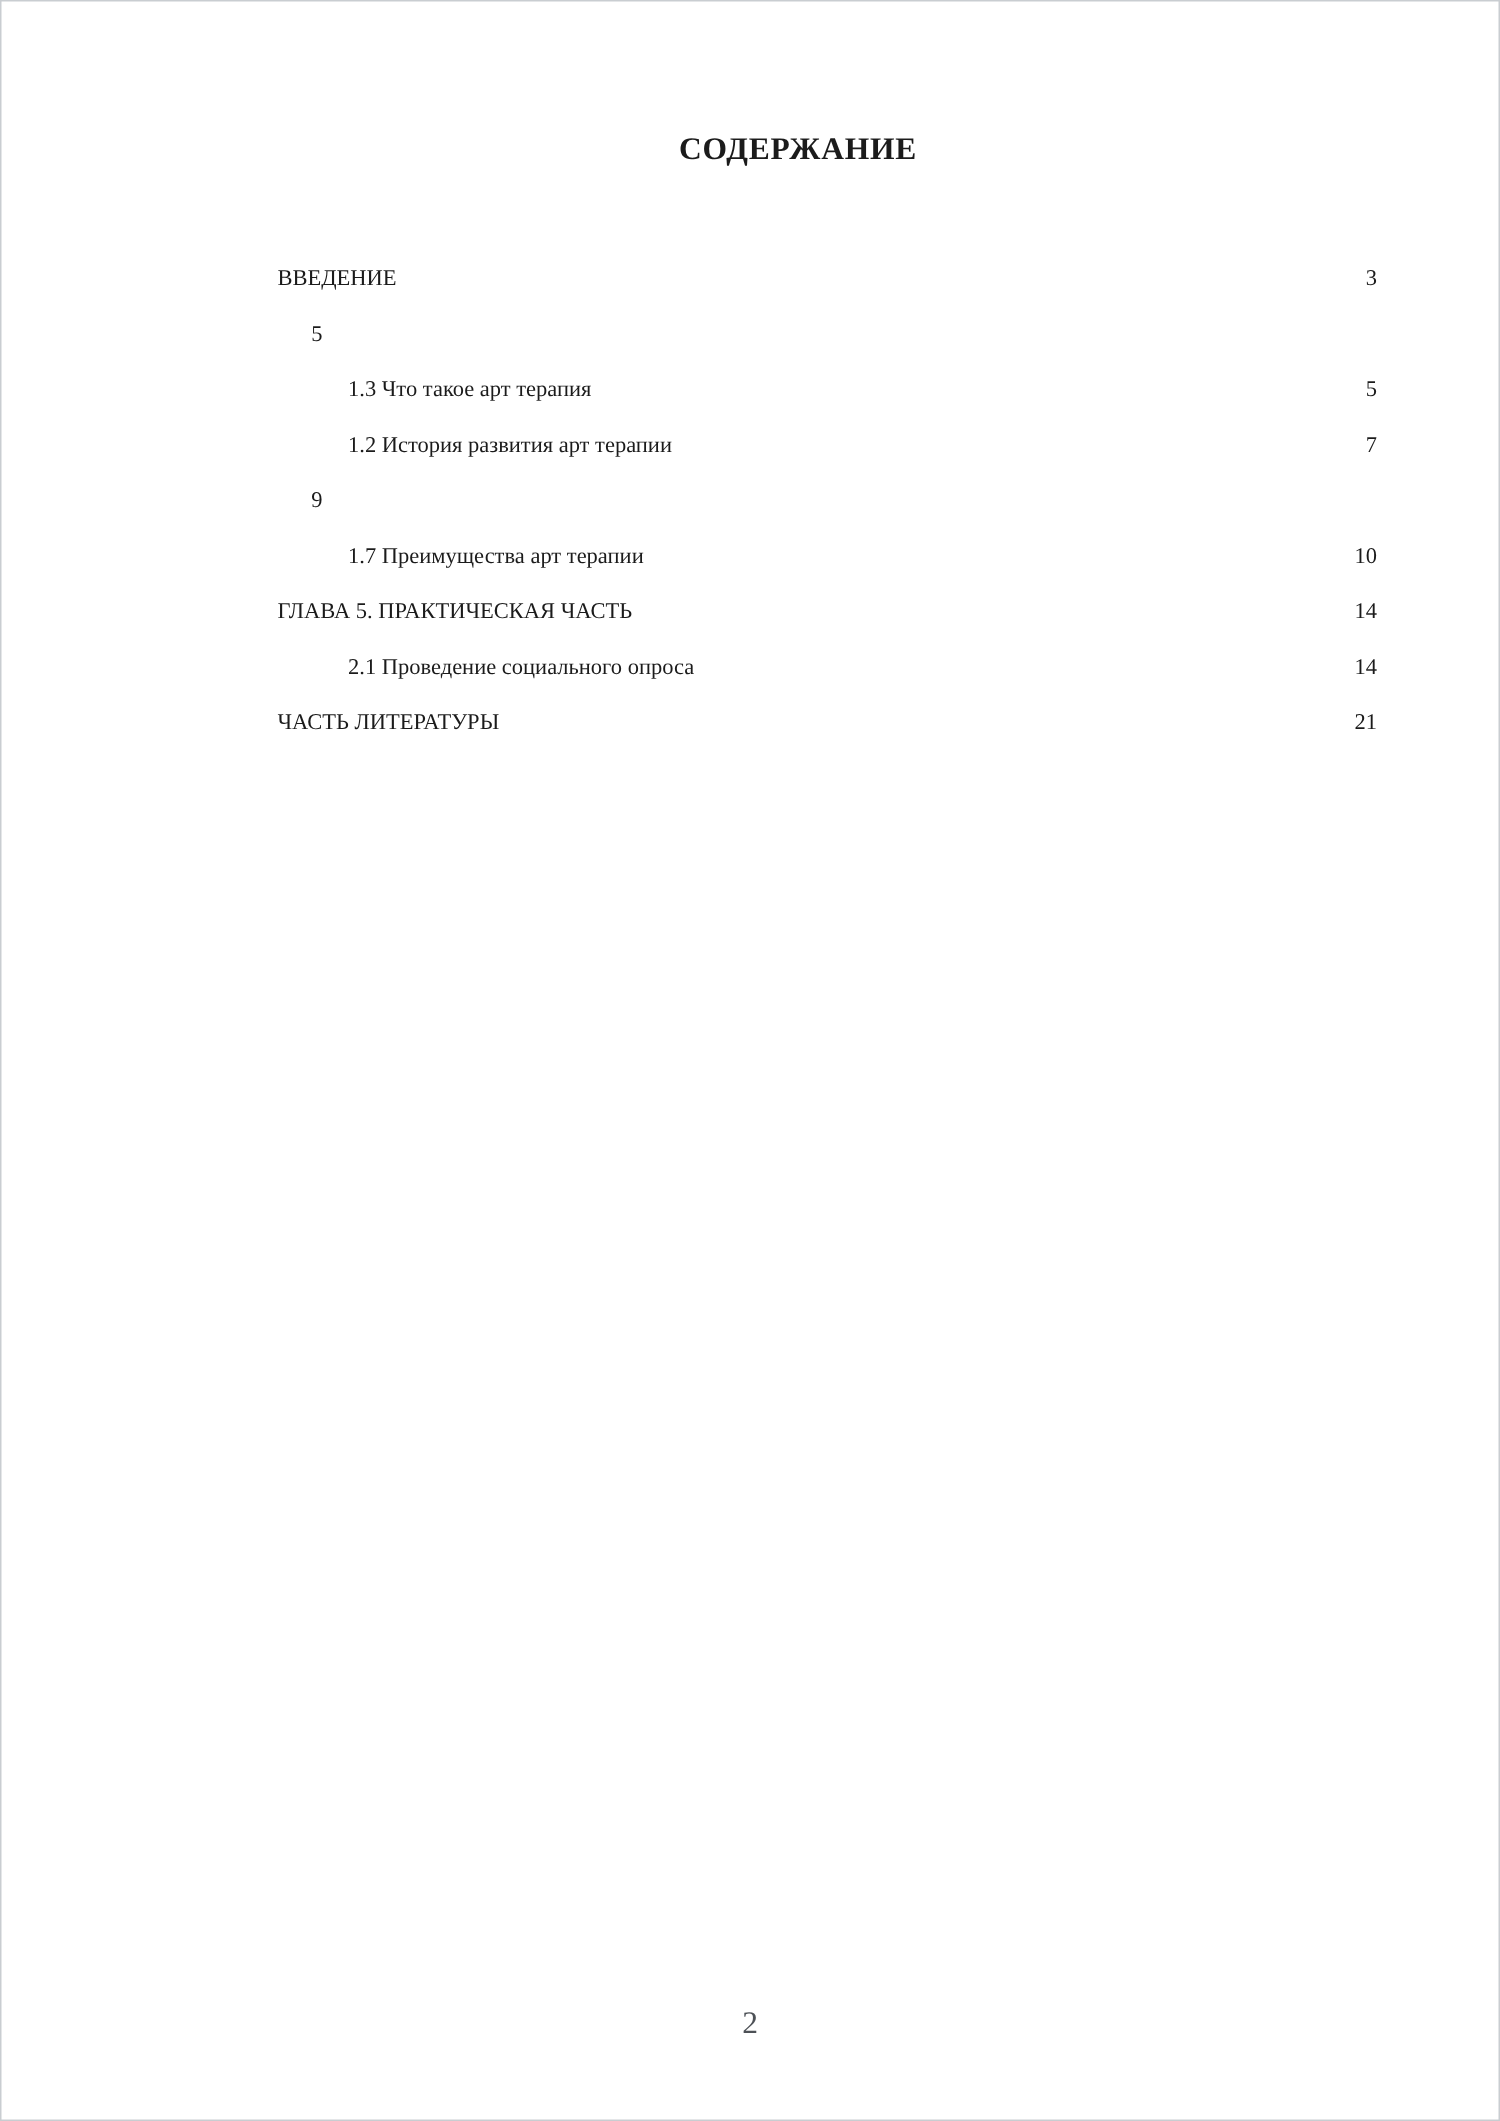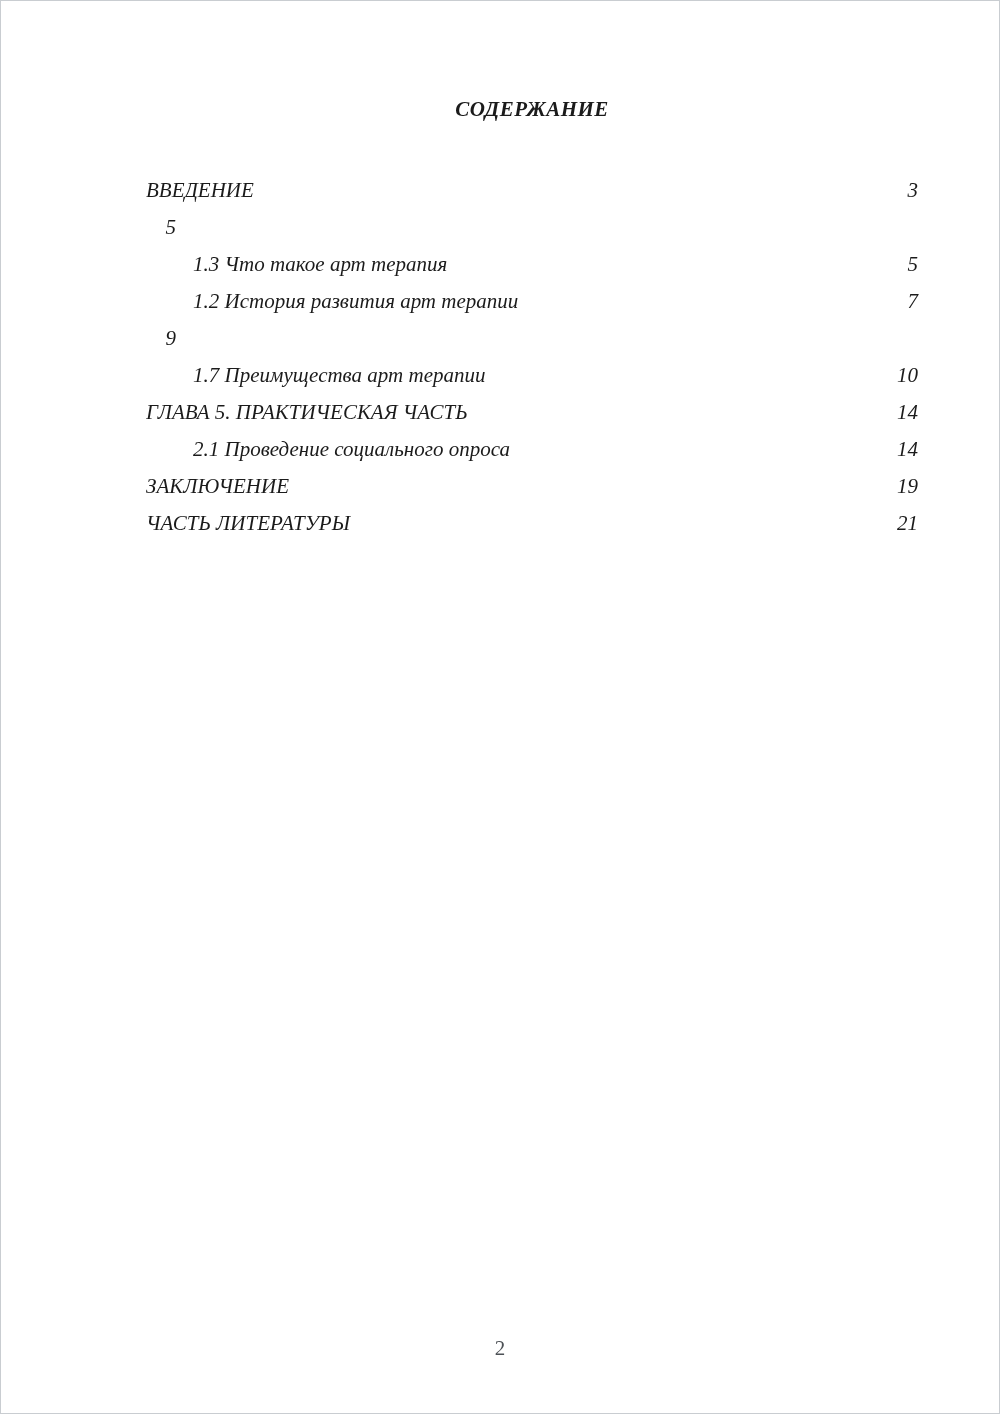--- a/index.html
+++ b/index.html
@@ -13,40 +13,40 @@
     height: 1412px;
     background: #ffffff;
     border: 1px solid #c9cdd1;
     box-sizing: content-box;
     font-family: "Liberation Serif", "DejaVu Serif", serif;
     color: #1b1b1b;
     overflow: hidden;
   }
   .content {
     position: absolute;
-    top: 96px;
+    top: 86px;
     left: 145px;
     width: 772px;
-    font-style: italic;
   }
   .doc-title {
     text-align: center;
     font-size: 21px;
     font-weight: bold;
     letter-spacing: 0.5px;
     margin: 0 0 56px 0;
   }
   .toc {
     display: block;
   }
   .toc-row {
     display: flex;
-    align-items: flex-start;
+    align-items: center;
     height: 37px;
-    font-size: 21px;
+    font-size: 15px;
+    margin-left: 39px;
   }
   .toc-row.level-1 .toc-label {
     padding-left: 47px;
   }
   .toc-label {
     flex: 1 1 auto;
     white-space: nowrap;
     overflow: hidden;
   }
   .toc-page {
@@ -96,24 +96,20 @@
   </div>
         <div class="toc-row level-0">
     <span class="toc-label">ГЛАВА 5. ПРАКТИЧЕСКАЯ ЧАСТЬ</span>
     <span class="toc-page">14</span>
   </div>
         <div class="toc-row level-1">
     <span class="toc-label">2.1 Проведение социального опроса</span>
     <span class="toc-page">14</span>
   </div>
         <div class="toc-row level-0">
-    <span class="toc-label">ЗАКЛЮЧЕНИЕ</span>
-    <span class="toc-page">19</span>
-  </div>
-        <div class="toc-row level-0">
     <span class="toc-label">ЧАСТЬ ЛИТЕРАТУРЫ</span>
     <span class="toc-page">21</span>
   </div>
       </div>
   </div>
 
   <div class="page-number">2</div>
 </div>
 
 </body></html>

